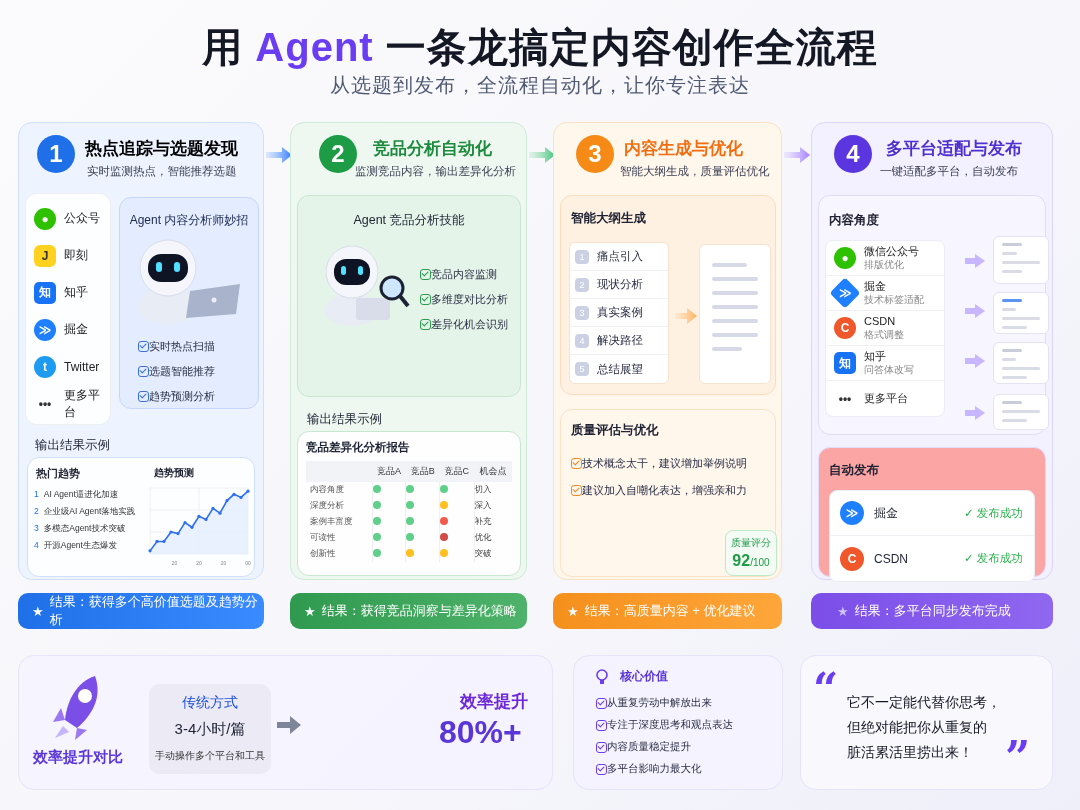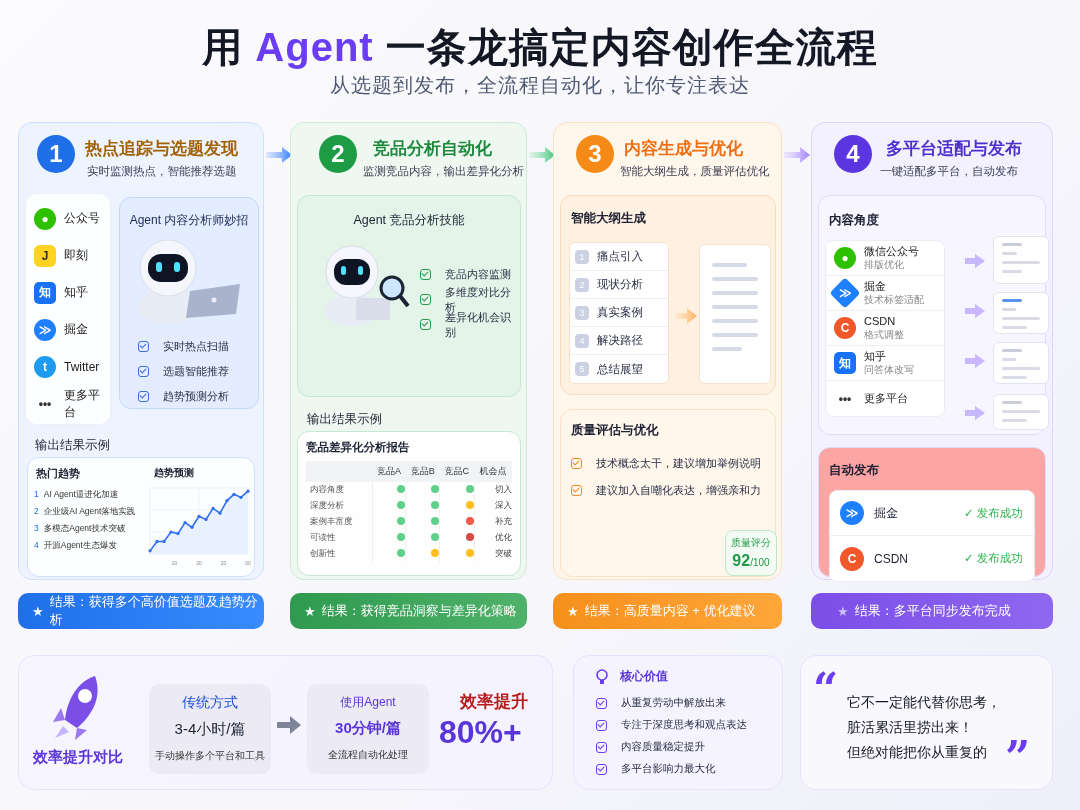--- a/index.html
+++ b/index.html
@@ -14,28 +14,28 @@
 .c4{left:811px;width:242px;background:#f3f1ff;border-color:#dcd5fb}
 .badge{position:absolute;width:38px;height:38px;border-radius:50%;color:#fff;font-weight:bold;font-size:24px;display:flex;align-items:center;justify-content:center}
 .hdr{position:absolute;font-size:17px;font-weight:bold}
 .sub{position:absolute;font-size:11.5px;color:#3a3f52}
 .arrow{position:absolute;top:147px;width:26px;height:16px}
 .arrow svg{width:26px;height:16px}
 .result{position:absolute;top:593px;height:36px;border-radius:10px;color:#fff;font-size:13px;display:flex;align-items:center;padding-left:14px;gap:6px}
 .card{position:absolute;background:rgba(255,255,255,.85);border-radius:12px;border:1px solid rgba(0,0,0,.06)}
 .platform{display:flex;align-items:center;gap:8px;height:37px;font-size:12px;color:#222}
 .picon{width:22px;height:22px;border-radius:50%;display:flex;align-items:center;justify-content:center;color:#fff;font-size:12px;font-weight:bold;flex:none}
-.chk{display:flex;align-items:center;gap:14px;font-size:11px;color:#2a2f45;height:25px}
+.chk{display:flex;align-items:center;gap:0;font-size:11px;color:#2a2f45;height:25px}
 .chk .ck{width:11px;height:11px;border:1.5px solid;border-radius:3px;display:inline-block;position:relative;flex:none}
 .chk .ck:after{content:"";position:absolute;left:2px;top:0px;width:3px;height:5px;border:solid;border-width:0 1.5px 1.5px 0;transform:rotate(45deg);border-color:inherit}
 .robot{position:absolute}
 .sectlabel{position:absolute;font-size:12.5px;font-weight:bold;color:#1f2233}
 table.cmp{border-collapse:collapse;width:100%;font-size:8.5px;color:#444}
 table.cmp th{font-weight:normal;color:#333;background:#f1f3f7;height:21px;font-size:9px}
-table.cmp td{height:16px;text-align:right;border-right:1px solid #eef0f4}
+table.cmp td{height:16px;text-align:left;border-right:1px solid #eef0f4}
 table.cmp td:first-child{text-align:left;padding-left:4px;color:#555}
 .dot{display:inline-block;width:8px;height:8px;border-radius:50%}
 .outline-item{display:flex;align-items:center;gap:8px;height:28px;font-size:11.5px;color:#2a2f45;border-bottom:1px solid #eef0f4;padding-left:5px}
 .outline-item .n{width:14px;height:14px;border-radius:4px;background:#cbd1e3;color:#fff;font-size:9px;display:flex;align-items:center;justify-content:center}
 .docline{height:4px;border-radius:2px;background:#d6dae6;margin:10px 12px 0 12px}
 .adapt-row{display:flex;align-items:center;height:35px;gap:8px;padding-left:8px;border-bottom:1px solid #f0f0f5}
 .adapt-row .nm{font-size:11px;color:#222;line-height:13px}
 .adapt-row .ds{font-size:10px;color:#888;line-height:13px}
 .minidoc{position:absolute;width:56px;height:42px;background:#fff;border:1px solid #e4e4f0;border-radius:6px;left:174px}
 .minidoc i{display:block;height:3px;border-radius:2px;background:#d9dbe6;margin:6px 8px 0 8px}
@@ -44,21 +44,21 @@
 .box{position:absolute;border-radius:10px;background:#ecebf5}
 </style>
 </head>
 <body>
 
 <div class="title"><span>用 </span><span class="accent">Agent</span><span> 一条龙搞定内容创作全流程</span></div>
 <div class="subtitle">从选题到发布，全流程自动化，让你专注表达</div>
 
 <div class="col c1">
   <div class="badge" style="left:18px;top:12px;background:#1f6fe8">1</div>
-  <div class="hdr" style="left:66px;top:14px;color:#a16207">热点追踪与选题发现</div>
+  <div class="hdr" style="left:66px;top:14px;color:#000000">热点追踪与选题发现</div>
   <div class="sub" style="left:68px;top:41px">实时监测热点，智能推荐选题</div>
 
   <div class="card" style="left:6px;top:70px;width:86px;height:232px;padding:6px 0 0 8px">
     <div class="platform">
         <span class="picon" style="background:#2dc100">●</span>
         <span>公众号</span>
       </div>
     <div class="platform">
         <span class="picon" style="background:#ffd21f;border-radius:6px;color:#333">J</span>
         <span>即刻</span>
@@ -162,21 +162,21 @@
           <stop offset="0" stop-color="#9cc0ff" stop-opacity=".3"></stop>
           <stop offset="1" stop-color="#2f7bff"></stop>
         </linearGradient>
       </defs>
       <polygon points="0,5 16,5 16,0 26,8 16,16 16,11 0,11" fill="url(#ga1)"></polygon>
     </svg></div>
 
 <div class="col c2">
   <div class="badge" style="left:28px;top:12px;background:#1e9b45">2</div>
   <div class="hdr" style="left:82px;top:14px;color:#1e8a3e">竞品分析自动化</div>
-  <div class="sub" style="left:72px;top:41px">监测竞品内容，输出差异化分析</div>
+  <div class="sub" style="left:64px;top:41px">监测竞品内容，输出差异化分析</div>
 
   <div class="card" style="left:6px;top:72px;width:224px;height:202px;background:#e4f4e9;border-color:#c6e7d0">
     <div style="position:absolute;top:16px;width:100%;text-align:center;font-size:12.5px;color:#1c2233">Agent 竞品分析技能</div>
     <svg class="robot" style="left:16px;top:44px" width="100" height="90" viewBox="0 0 100 90">
       <ellipse cx="38" cy="70" rx="28" ry="16" fill="#e8ecf5"></ellipse>
       <circle cx="38" cy="32" r="26" fill="#f4f6fb" stroke="#d8deea"></circle>
       <rect x="20" y="19" width="36" height="26" rx="12" fill="#0e1424"></rect>
       <rect x="27" y="26" width="5" height="9" rx="2.5" fill="#52e0ff"></rect>
       <rect x="44" y="26" width="5" height="9" rx="2.5" fill="#52e0ff"></rect>
       <rect x="42" y="58" width="34" height="22" rx="3" fill="#d8dde9"></rect>
@@ -463,26 +463,21 @@
   <div style="position:absolute;left:14px;top:92px;font-size:15px;font-weight:bold;color:#5a36d9">效率提升对比</div>
 
   <div class="box" style="left:130px;top:28px;width:122px;height:90px;text-align:center">
     <div style="font-size:14px;margin-top:10px;color:#1d4ed8">传统方式</div>
     <div style="font-size:15px;font-weight:normal;margin-top:8px;color:#1c2233">3-4小时/篇</div>
     <div style="font-size:10px;margin-top:10px;color:#333">手动操作多个平台和工具</div>
   </div>
   <svg style="position:absolute;left:258px;top:60px" width="24" height="18">
       <polygon points="0,6 13,6 13,0 24,9 13,18 13,12 0,12" fill="#7e8598"></polygon>
     </svg>
-  <div class="box" style="left:288px;top:28px;width:122px;height:90px;text-align:center">
-    <div style="font-size:12px;margin-top:10px;color:#5a36d9">使用Agent</div>
-    <div style="font-size:15px;font-weight:bold;margin-top:8px;color:#5a36d9">30分钟/篇</div>
-    <div style="font-size:10px;margin-top:10px;color:#333">全流程自动化处理</div>
-  </div>
-  <div style="position:absolute;left:420px;top:34px;width:110px;text-align:center;font-size:17px;font-weight:bold;color:#b91c1c">效率提升</div>
+  <div style="position:absolute;left:420px;top:34px;width:110px;text-align:center;font-size:17px;font-weight:bold;color:#6d28d9">效率提升</div>
   <div style="position:absolute;left:420px;top:58px;width:110px;text-align:left;font-size:32px;font-weight:bold;color:#5a36d9">80%+</div>
 </div>
 
 <div class="bottom" style="left:573px;width:210px">
   <div style="position:absolute;left:22px;top:12px;display:flex;align-items:center;gap:12px">
     <svg width="12" height="16" viewBox="0 0 12 16">
         <circle cx="6" cy="6" r="5" fill="none" stroke="#6a3df2" stroke-width="1.6"></circle>
         <rect x="4" y="11" width="4" height="4" fill="#6a3df2"></rect>
       </svg>
     <span style="font-size:12px;font-weight:bold;color:#5a36d9">核心价值</span>
@@ -504,17 +499,17 @@
         <span class="ck" style="border-color:#6a3df2"></span>
         <span>多平台影响力最大化</span>
       </div>
   </div>
 </div>
 
 <div class="bottom" style="left:800px;width:253px;background:#f9f8fd">
   <div style="position:absolute;left:12px;top:8px;font-size:44px;font-weight:bold;color:#6a3df2;font-family:'DejaVu Serif',serif">“</div>
   <div style="position:absolute;left:46px;top:34px;font-size:14px;line-height:25px;color:#141824">
     <div>它不一定能代替你思考，</div>
+    <div>但绝对能把你从重复的</div>
     <div>脏活累活里捞出来！</div>
-    <div>但绝对能把你从重复的</div>
   </div>
   <div style="position:absolute;left:204px;top:76px;font-size:44px;font-weight:bold;color:#6a3df2;font-family:'DejaVu Serif',serif">”</div>
 </div>
 
 </body></html>

